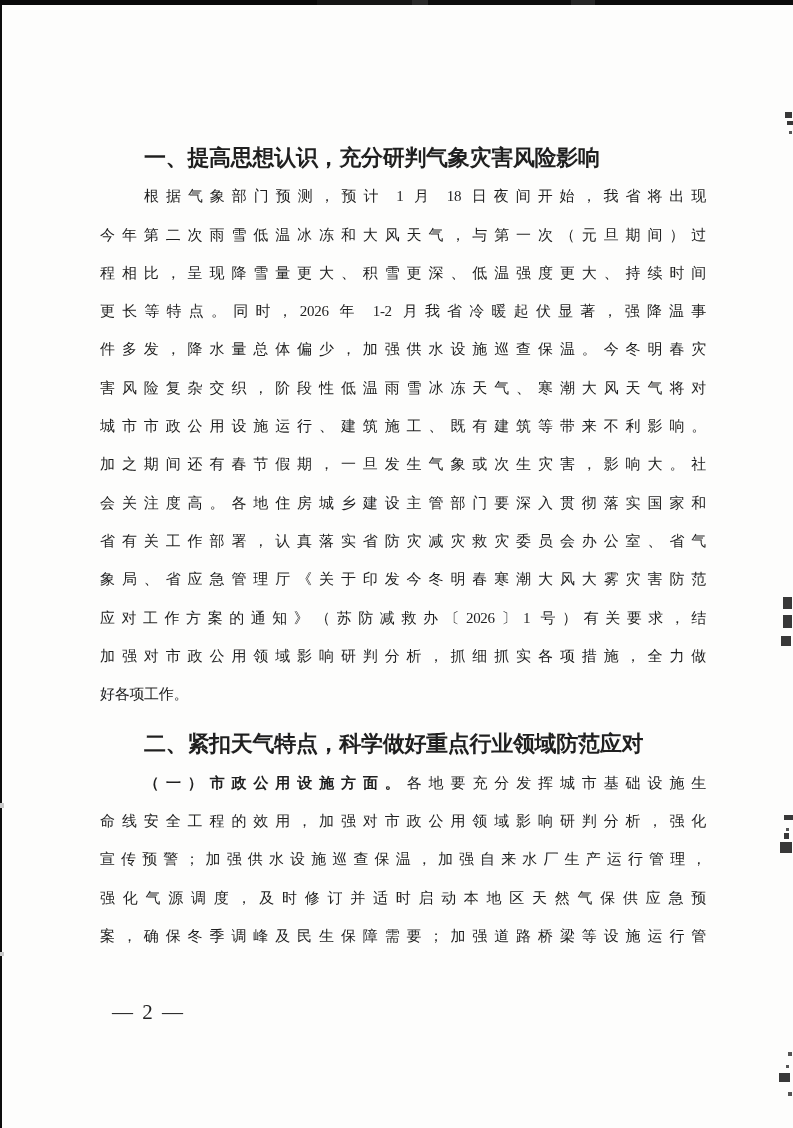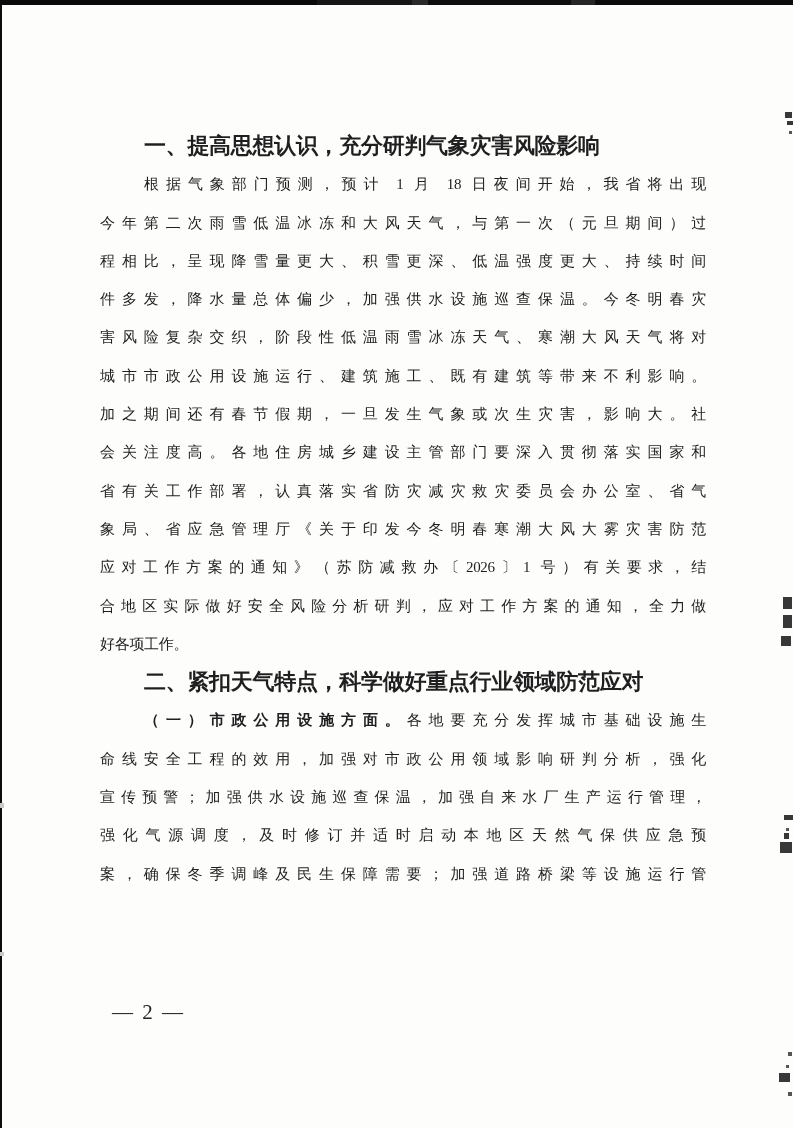--- a/index.html
+++ b/index.html
@@ -43,20 +43,21 @@
     white-space: normal;
   }
   .tl-left { text-align: left; text-align-last: left; font-family: Liberation Serif, serif; }
   .tl-indent { text-indent: 44px; }
   .tl-heading {
     font-family: "Liberation Sans", "DejaVu Sans", sans-serif;
     font-weight: 700;
     font-size: 22px;
     text-align: left;
     text-align-last: left;
+    margin-top: 12px;
   }
   .bold-lead {
     font-family: Liberation Mono, monospace;
     font-weight: 700;
   }
   .page-number {
     position: absolute;
     left: 112px; top: 1000px;
     font-size: 21px;
     letter-spacing: 2px;
@@ -86,29 +87,30 @@
   <div class="mark" style="left:779px; top:1073px; width:11px; height:9px;"></div>
   <div class="mark dot" style="left:788px; top:1092px; width:4px; height:4px;"></div>
   <div class="mark faint" style="left:0; top:803px; width:4px; height:5px;"></div>
   <div class="mark faint" style="left:0; top:952px; width:4px; height:4px;"></div>
 
   <div class="textblock">
     <div class="tline tl-heading tl-indent">一、提高思想认识，充分研判气象灾害风险影响</div>
     <div class="tline tl-indent">根据气象部门预测，预计 1 月 18 日夜间开始，我省将出现</div>
     <div class="tline">今年第二次雨雪低温冰冻和大风天气，与第一次（元旦期间）过</div>
     <div class="tline">程相比，呈现降雪量更大、积雪更深、低温强度更大、持续时间</div>
+    <div class="tline">更长等特点。同时，2026 年 1-2 月我省冷暖起伏显著，强降温事</div>
     <div class="tline">件多发，降水量总体偏少，加强供水设施巡查保温。今冬明春灾</div>
     <div class="tline">害风险复杂交织，阶段性低温雨雪冰冻天气、寒潮大风天气将对</div>
     <div class="tline">城市市政公用设施运行、建筑施工、既有建筑等带来不利影响。</div>
     <div class="tline">加之期间还有春节假期，一旦发生气象或次生灾害，影响大。社</div>
     <div class="tline">会关注度高。各地住房城乡建设主管部门要深入贯彻落实国家和</div>
     <div class="tline">省有关工作部署，认真落实省防灾减灾救灾委员会办公室、省气</div>
     <div class="tline">象局、省应急管理厅《关于印发今冬明春寒潮大风大雾灾害防范</div>
     <div class="tline">应对工作方案的通知》（苏防减救办〔2026〕1 号）有关要求，结</div>
-    <div class="tline">合地区实际做好安全风险分析研判，应对工作方案的通知，全力做</div>
+    <div class="tline">加强对市政公用领域影响研判分析，抓细抓实各项措施，全力做</div>
     <div class="tline tl-left">好各项工作。</div>
     <div class="tline tl-heading tl-indent">二、紧扣天气特点，科学做好重点行业领域防范应对</div>
     <div class="tline tl-indent"><span class="bold-lead">（一）市政公用设施方面。</span><span>各地要充分发挥城市基础设施生</span></div>
     <div class="tline">命线安全工程的效用，加强对市政公用领域影响研判分析，强化</div>
     <div class="tline">宣传预警；加强供水设施巡查保温，加强自来水厂生产运行管理，</div>
     <div class="tline">强化气源调度，及时修订并适时启动本地区天然气保供应急预</div>
     <div class="tline">案，确保冬季调峰及民生保障需要；加强道路桥梁等设施运行管</div>
   </div>
 
   <div class="page-number">— 2 —</div>

